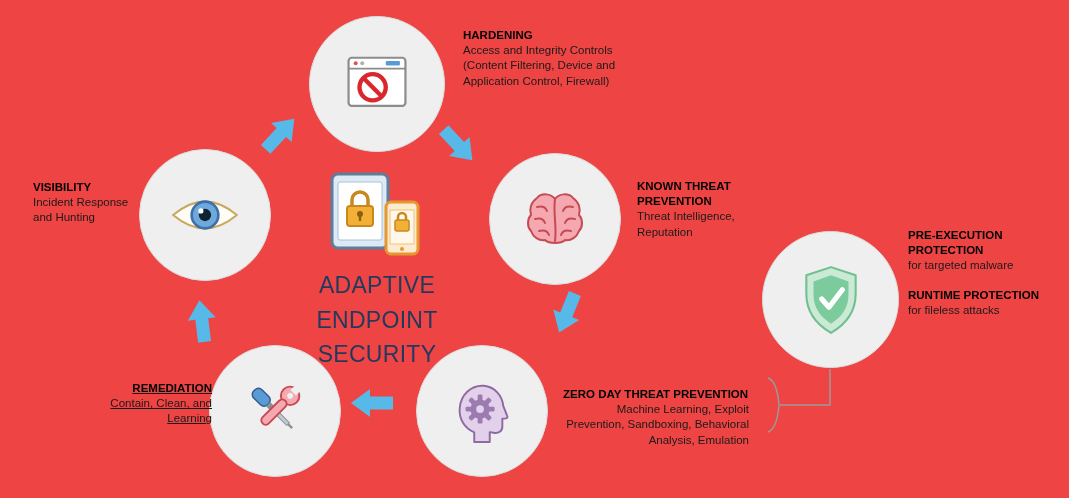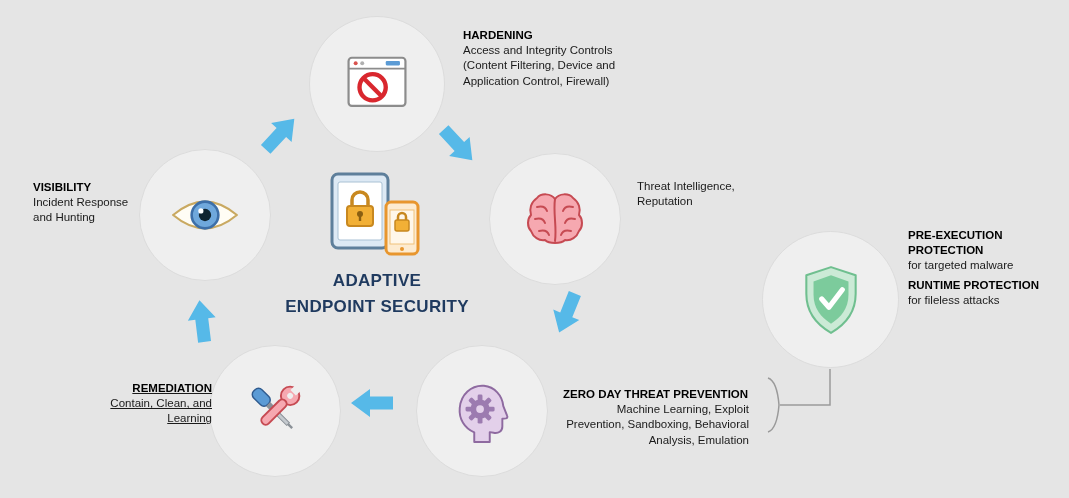--- a/index.html
+++ b/index.html
@@ -1,18 +1,18 @@
 <!DOCTYPE html>
 <html><head>
 <meta charset="utf-8">
 <style>
   html,body { margin:0; padding:0; background:#ffffff; }
   #canvas {
     position:relative; width:1069px; height:498px; overflow:hidden;
-    background:#e5e5e5; font-family:"Liberation Sans", sans-serif;
+    background:#ef4444; font-family:"Liberation Sans", sans-serif;
   }
   .circle {
     position:absolute; border-radius:50%;
     background:#efefef; border:1px solid #dcdcdc;
     display:flex; align-items:center; justify-content:center;
     box-sizing:border-box;
   }
   .c-hardening   { left:309px; top:16px;  width:136px; height:136px; }
   .c-known       { left:489px; top:153px; width:132px; height:132px; }
   .c-zeroday     { left:416px; top:345px; width:132px; height:132px; }
@@ -23,25 +23,25 @@
   .txt { position:absolute; font-size:11.5px; line-height:1.32; color:#1a1a1a; }
   .txt .label { font-weight:bold; color:#000000; }
   .t-hardening   { left:463px; top:28px;  width:178px; }
   .t-known       { left:637px; top:179px; width:122px; }
   .t-zeroday     { left:563px; top:387px; width:200px; }
   .t-zeroday .label { white-space:nowrap; }
   .t-zeroday .desc { width:186px;text-align:right; }
   .t-remediation { left:100px;  top:381px; width:112px; text-align:right;text-decoration:underline; }
   .t-visibility  { left:33px;  top:180px; width:100px; text-align:left; }
   .t-side        { left:908px; top:228px; width:158px; }
-  .t-side .item + .item { margin-top:4px; }
+  .t-side .item + .item { margin-top:14px; }
 
   .center-title {
     position:absolute; left:267px; top:268px; width:220px;
-    text-align:center; font-weight:bold; font-size:17px; line-height:1.5;
+    text-align:center; font-weight:normal; font-size:23px; line-height:1.5;
     color:#1f3a5f; letter-spacing:0.3px;
   }
   .center-devices { position:absolute; left:328px; top:168px; width:96px; height:92px; }
 
   .overlay { position:absolute; left:0; top:0; pointer-events:none; }
 </style>
 </head>
 <body>
 
 <div id="canvas">
@@ -75,20 +75,21 @@
   </div>
 
   <div class="circle c-known">
     <svg width="64" height="60" viewBox="0 0 64 60">
       <path d="M32,10 C28,4 18,4 14,9 C8,13 6,20 8,26 C4,30 4,38 8,42 C10,48 16,52 22,51 C26,55 38,55 42,51 C48,52 54,48 56,42 C60,38 60,30 56,26 C58,20 56,13 50,9 C46,4 36,4 32,10 Z" fill="#f6a8b0" stroke="#c64a52" stroke-width="2" stroke-linejoin="round"></path>
       <path d="M32,10 C30,24 34,38 32,52" fill="none" stroke="#c64a52" stroke-width="2" stroke-linecap="round"></path>
       <path d="M14,18 Q22,16 24,22 M12,30 Q20,28 22,34 M16,42 Q24,40 26,46 M50,18 Q42,16 40,22 M52,30 Q44,28 42,34 M48,42 Q40,40 38,46" fill="none" stroke="#c64a52" stroke-width="2" stroke-linecap="round"></path>
     </svg>
   </div>
   <div class="txt t-known">
+    <div class="label">KNOWN THREAT PREVENTION</div>
     <div class="desc">Threat Intelligence, Reputation</div>
   </div>
 
   <div class="circle c-zeroday">
     <svg width="62" height="66" viewBox="0 0 64 68">
       <path d="M24,66 L24,56 C14,52 8,42 9,31 C10,17 21,7 34,8 C45,9 53,18 54,29 L58,39 C58.6,40.2 58,41.4 56.6,41.6 L53,42 L53,50 C53,55 49,57.5 44,56.5 L40,55.8 L40,66 Z" fill="#e3d0ea" stroke="#8e6aa0" stroke-width="2" stroke-linejoin="round"></path>
       <g fill="#9c7bb0">
         <rect x="27.5" y="17" width="5" height="30" rx="1.5"></rect>
         <rect x="27.5" y="17" width="5" height="30" rx="1.5" transform="rotate(45 30 32)"></rect>
         <rect x="27.5" y="17" width="5" height="30" rx="1.5" transform="rotate(90 30 32)"></rect>

